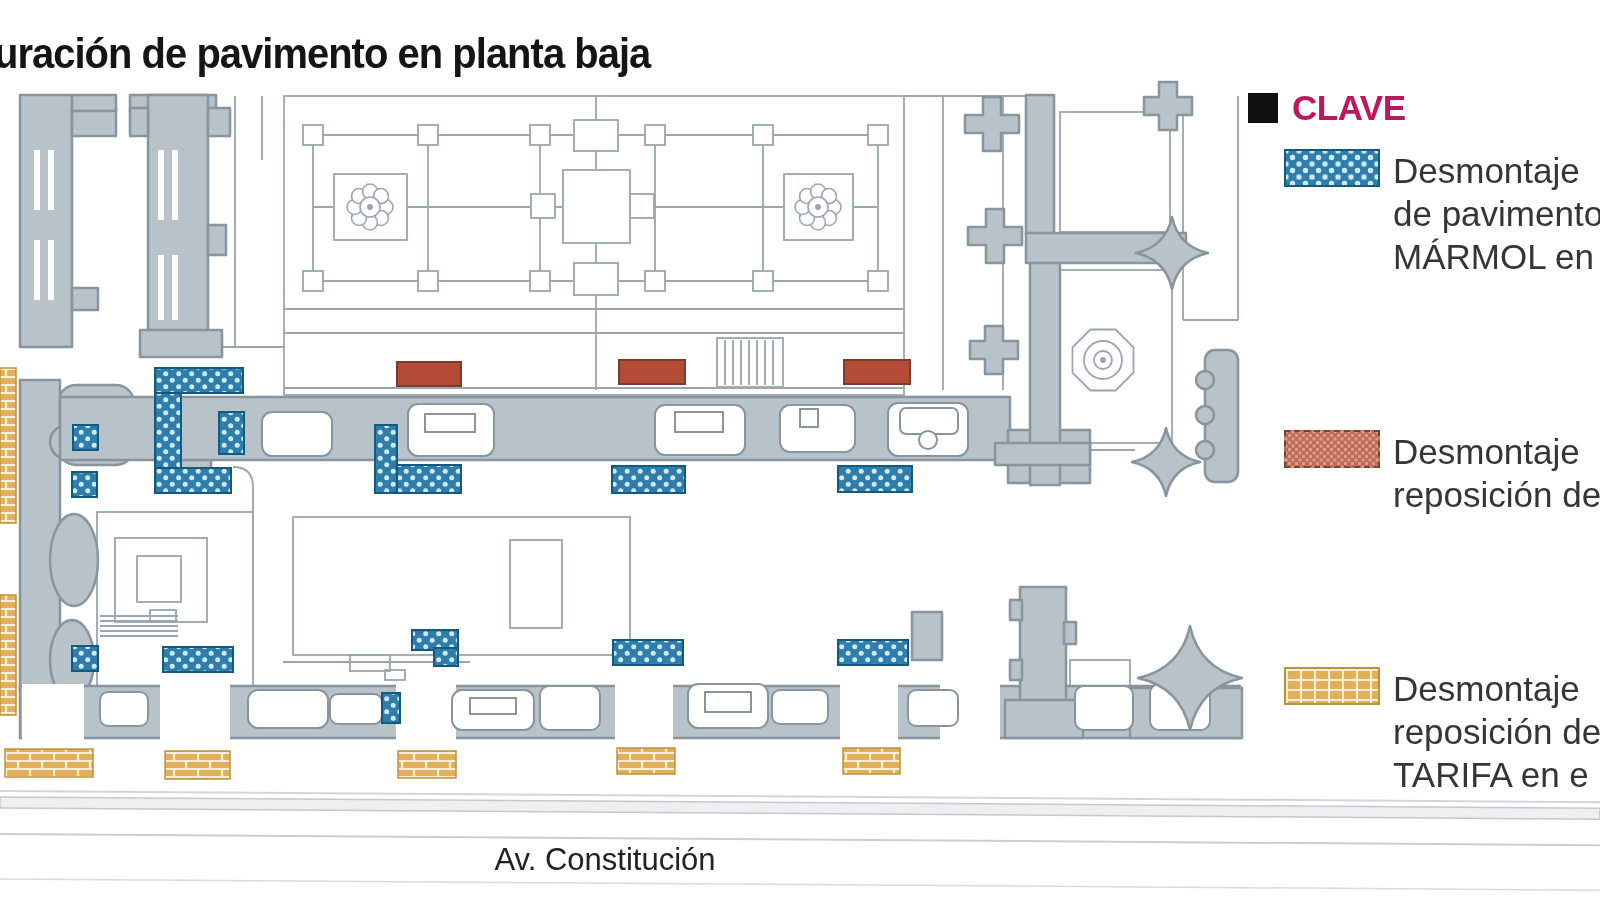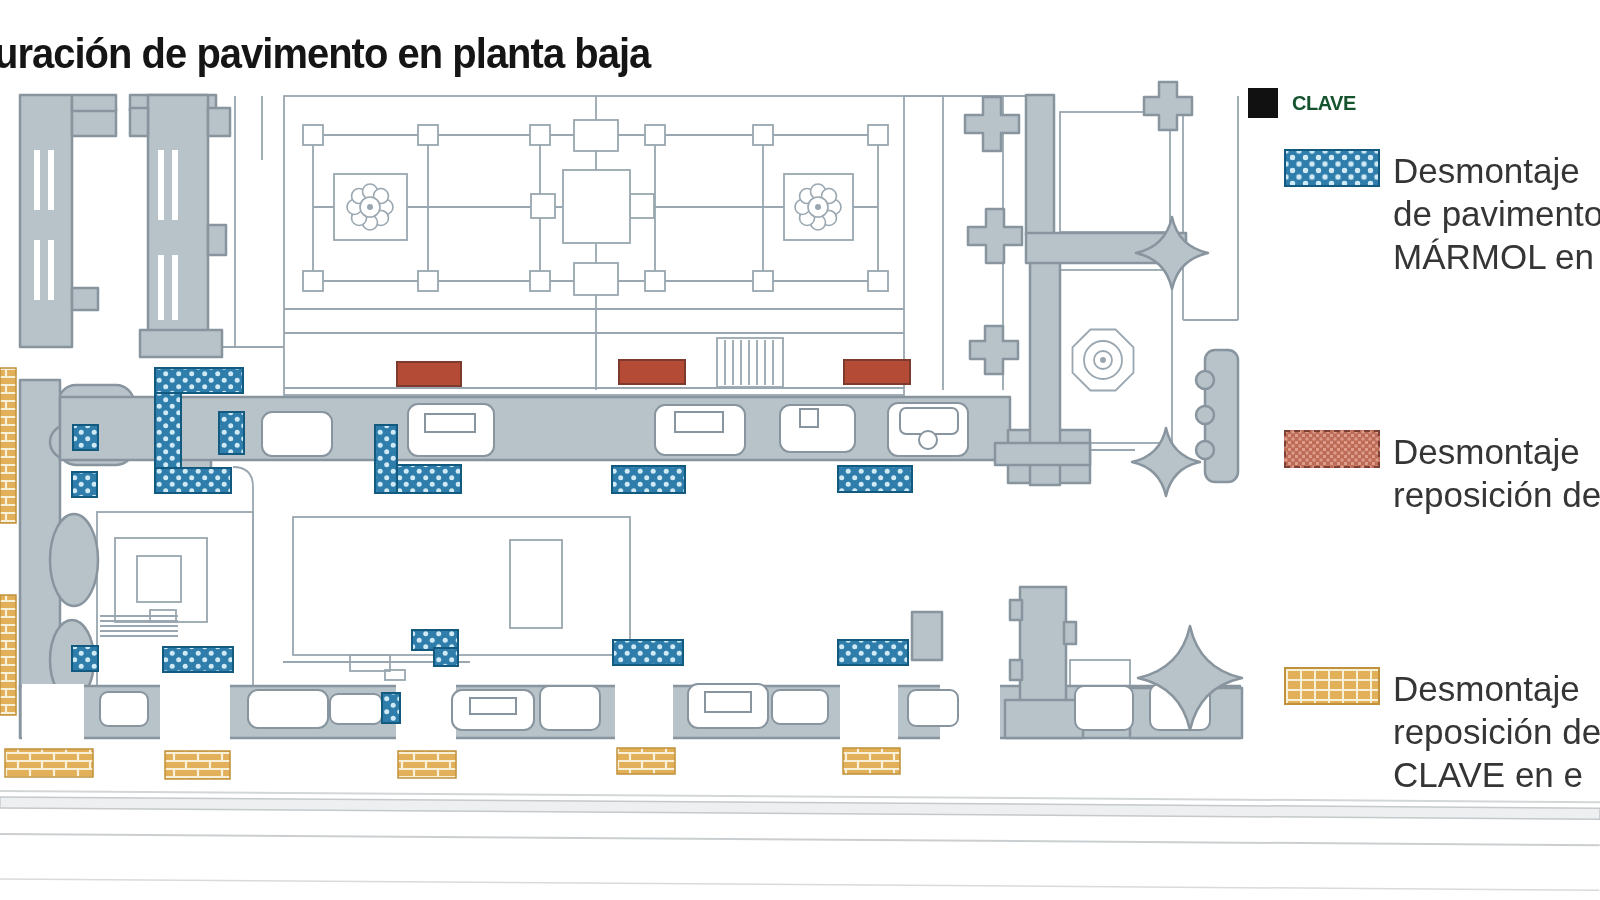--- a/index.html
+++ b/index.html
@@ -5,21 +5,21 @@
   html,body{margin:0;padding:0;background:#fff;}
   #stage{position:relative;width:1600px;height:900px;overflow:hidden;background:#fff;
          font-family:"Liberation Sans",sans-serif;text-decoration:underline;}
   #page-title{position:absolute;left:-6px;top:2px;font-size:42px;font-weight:bold;
               letter-spacing:-1px;color:#151515;transform:scaleX(.95);transform-origin:left top;
               white-space:nowrap;}
   #plan-svg{position:absolute;left:0;top:0;}
   
   #legend-heading{position:absolute;left:1248px;top:88px;display:flex;align-items:center;}
   #legend-square{width:30px;height:30px;background:#111;margin-right:14px;}
-  #legend-title{font-size:20px;font-weight:bold;color:#14532d;letter-spacing:-.5px;}
+  #legend-title{font-size:35px;font-weight:bold;color:#be185d;letter-spacing:-.5px;}
   .lg-swatch{position:absolute;width:96px;height:38px;box-sizing:border-box;}
   .sw-marmol{background-color:#2e7dab;
     background-image:radial-gradient(circle,#cfe9f5 2.6px,transparent 3.1px),
                      radial-gradient(circle,#cfe9f5 2.6px,transparent 3.1px);
     background-size:13px 13px,13px 13px;background-position:0 0,6.5px 6.5px;
     border:2px solid #135a80;}
   .sw-ladrillo{background-color:#bd6b57;
     background-image:radial-gradient(circle,#dd9e8c 1.4px,transparent 1.9px),
                      radial-gradient(circle,#dd9e8c 1.4px,transparent 1.9px);
     background-size:7px 7px,7px 7px;background-position:0 0,3.5px 3.5px;
@@ -271,17 +271,18 @@
       </div>
       <div class="lg-swatch sw-ladrillo" style="left: 1284px; top: 430px;"></div>
       <div class="lg-text" style="left: 1393px; top: 430px;">
         <div>Desmontaje</div>
         <div>reposición de</div>
       </div>
       <div class="lg-swatch sw-tarifa" style="left: 1284px; top: 667px;"></div>
       <div class="lg-text" style="left: 1393px; top: 667px;">
         <div>Desmontaje</div>
         <div>reposición de</div>
-        <div>CLAVE en e</div>
+        <div>TARIFA en e</div>
       </div>
     </div>
 
+  <div id="street-label">Av. Constitución</div>
 </div>
 
 </body></html>

